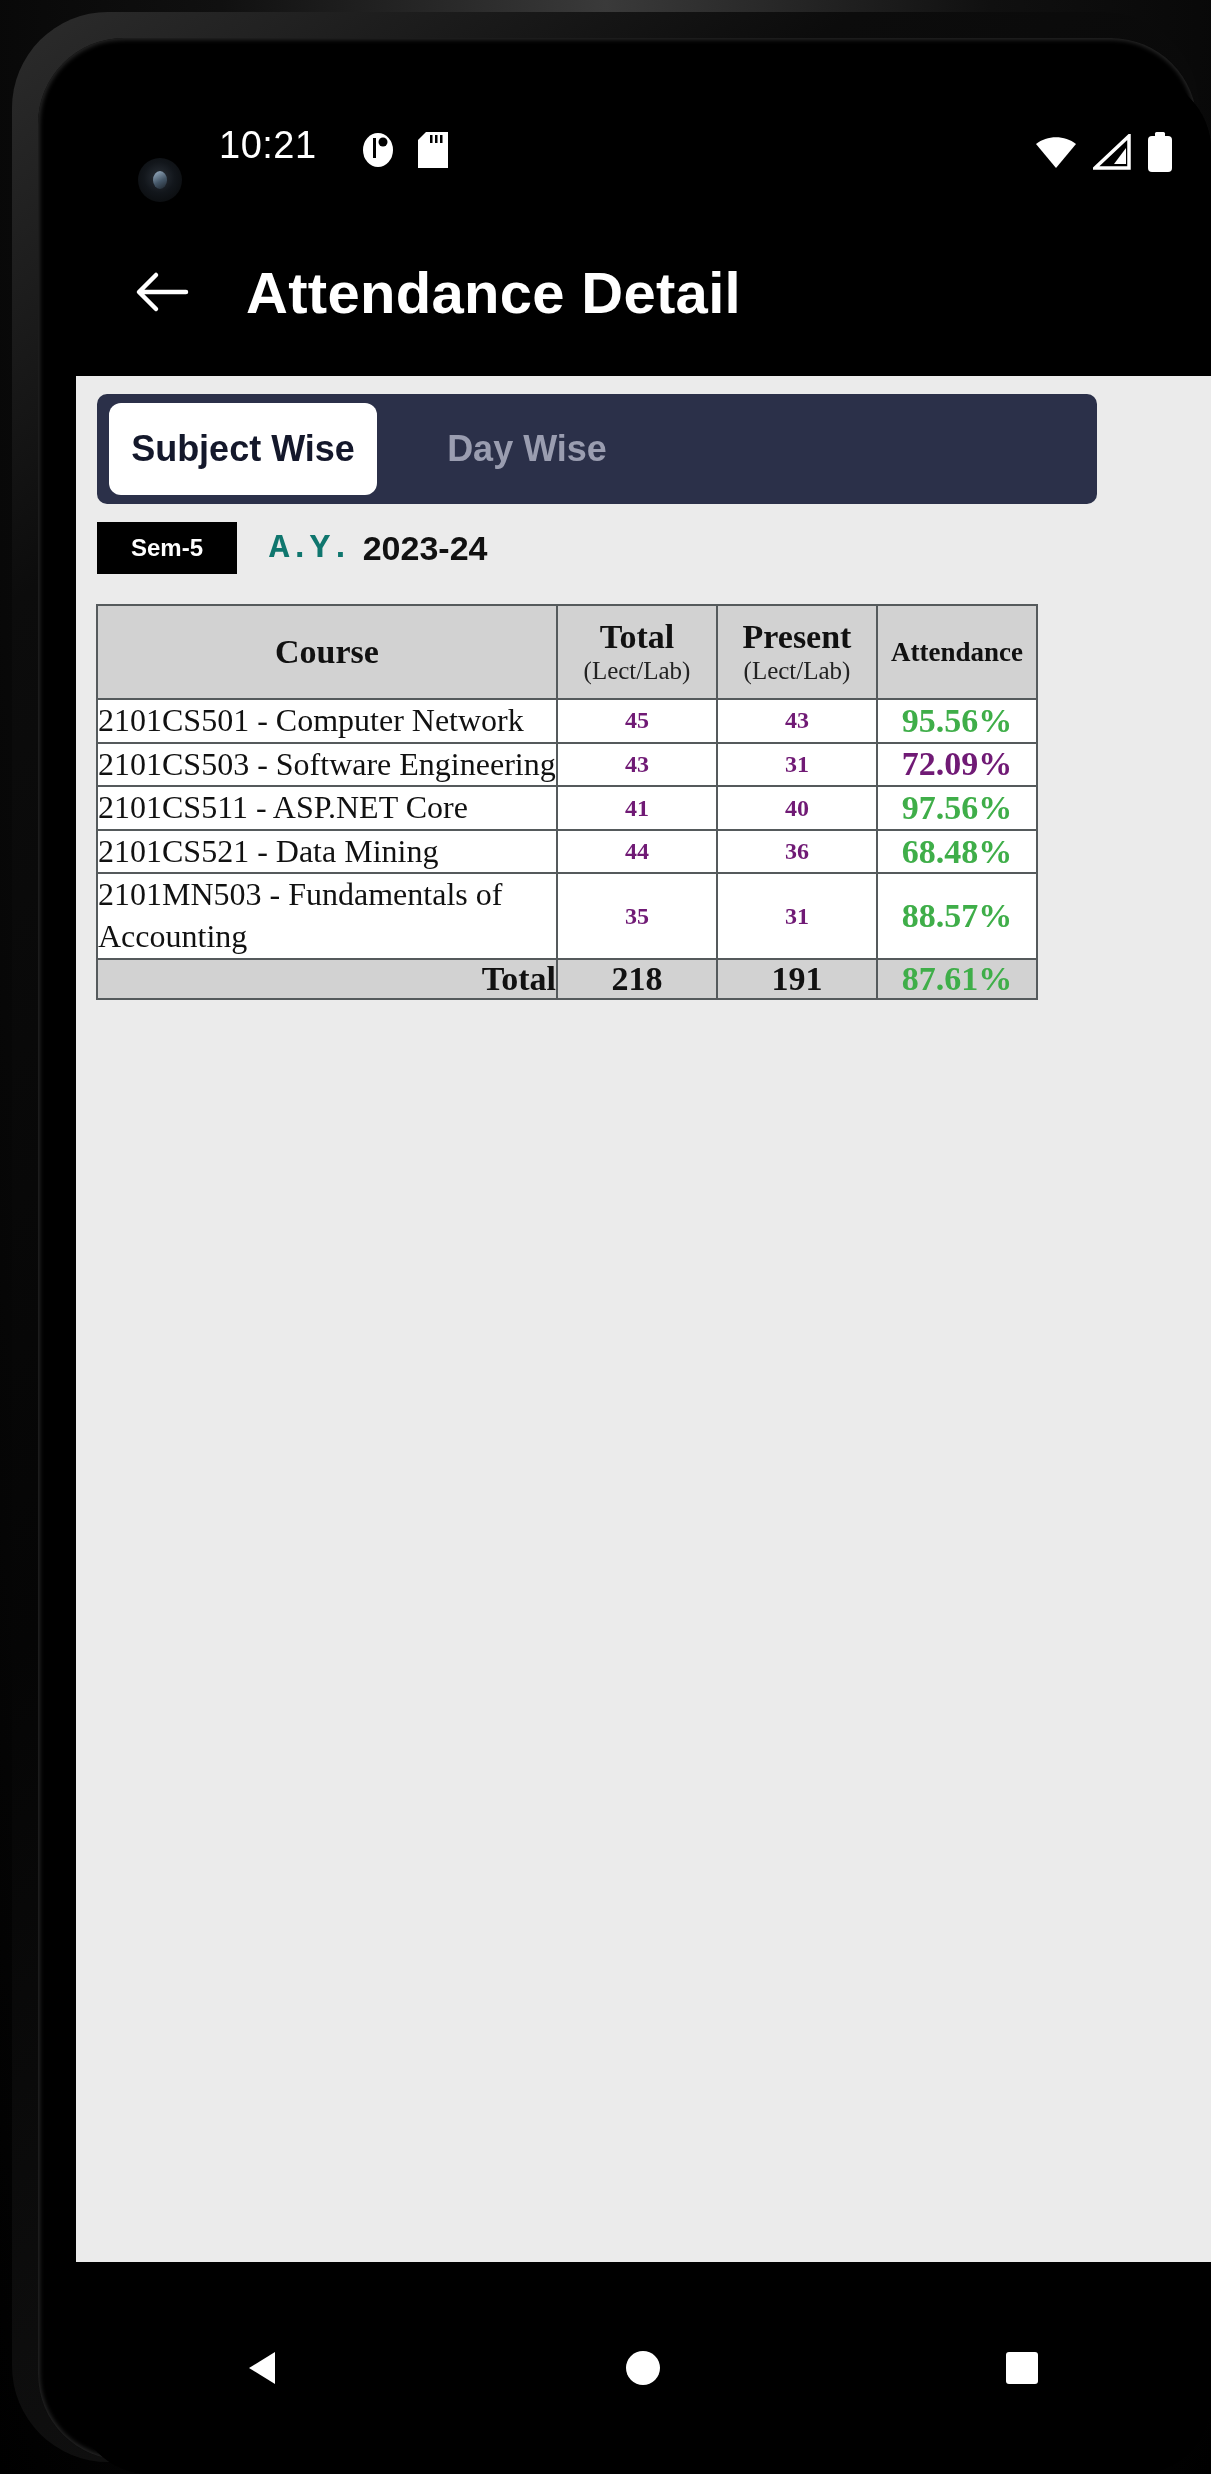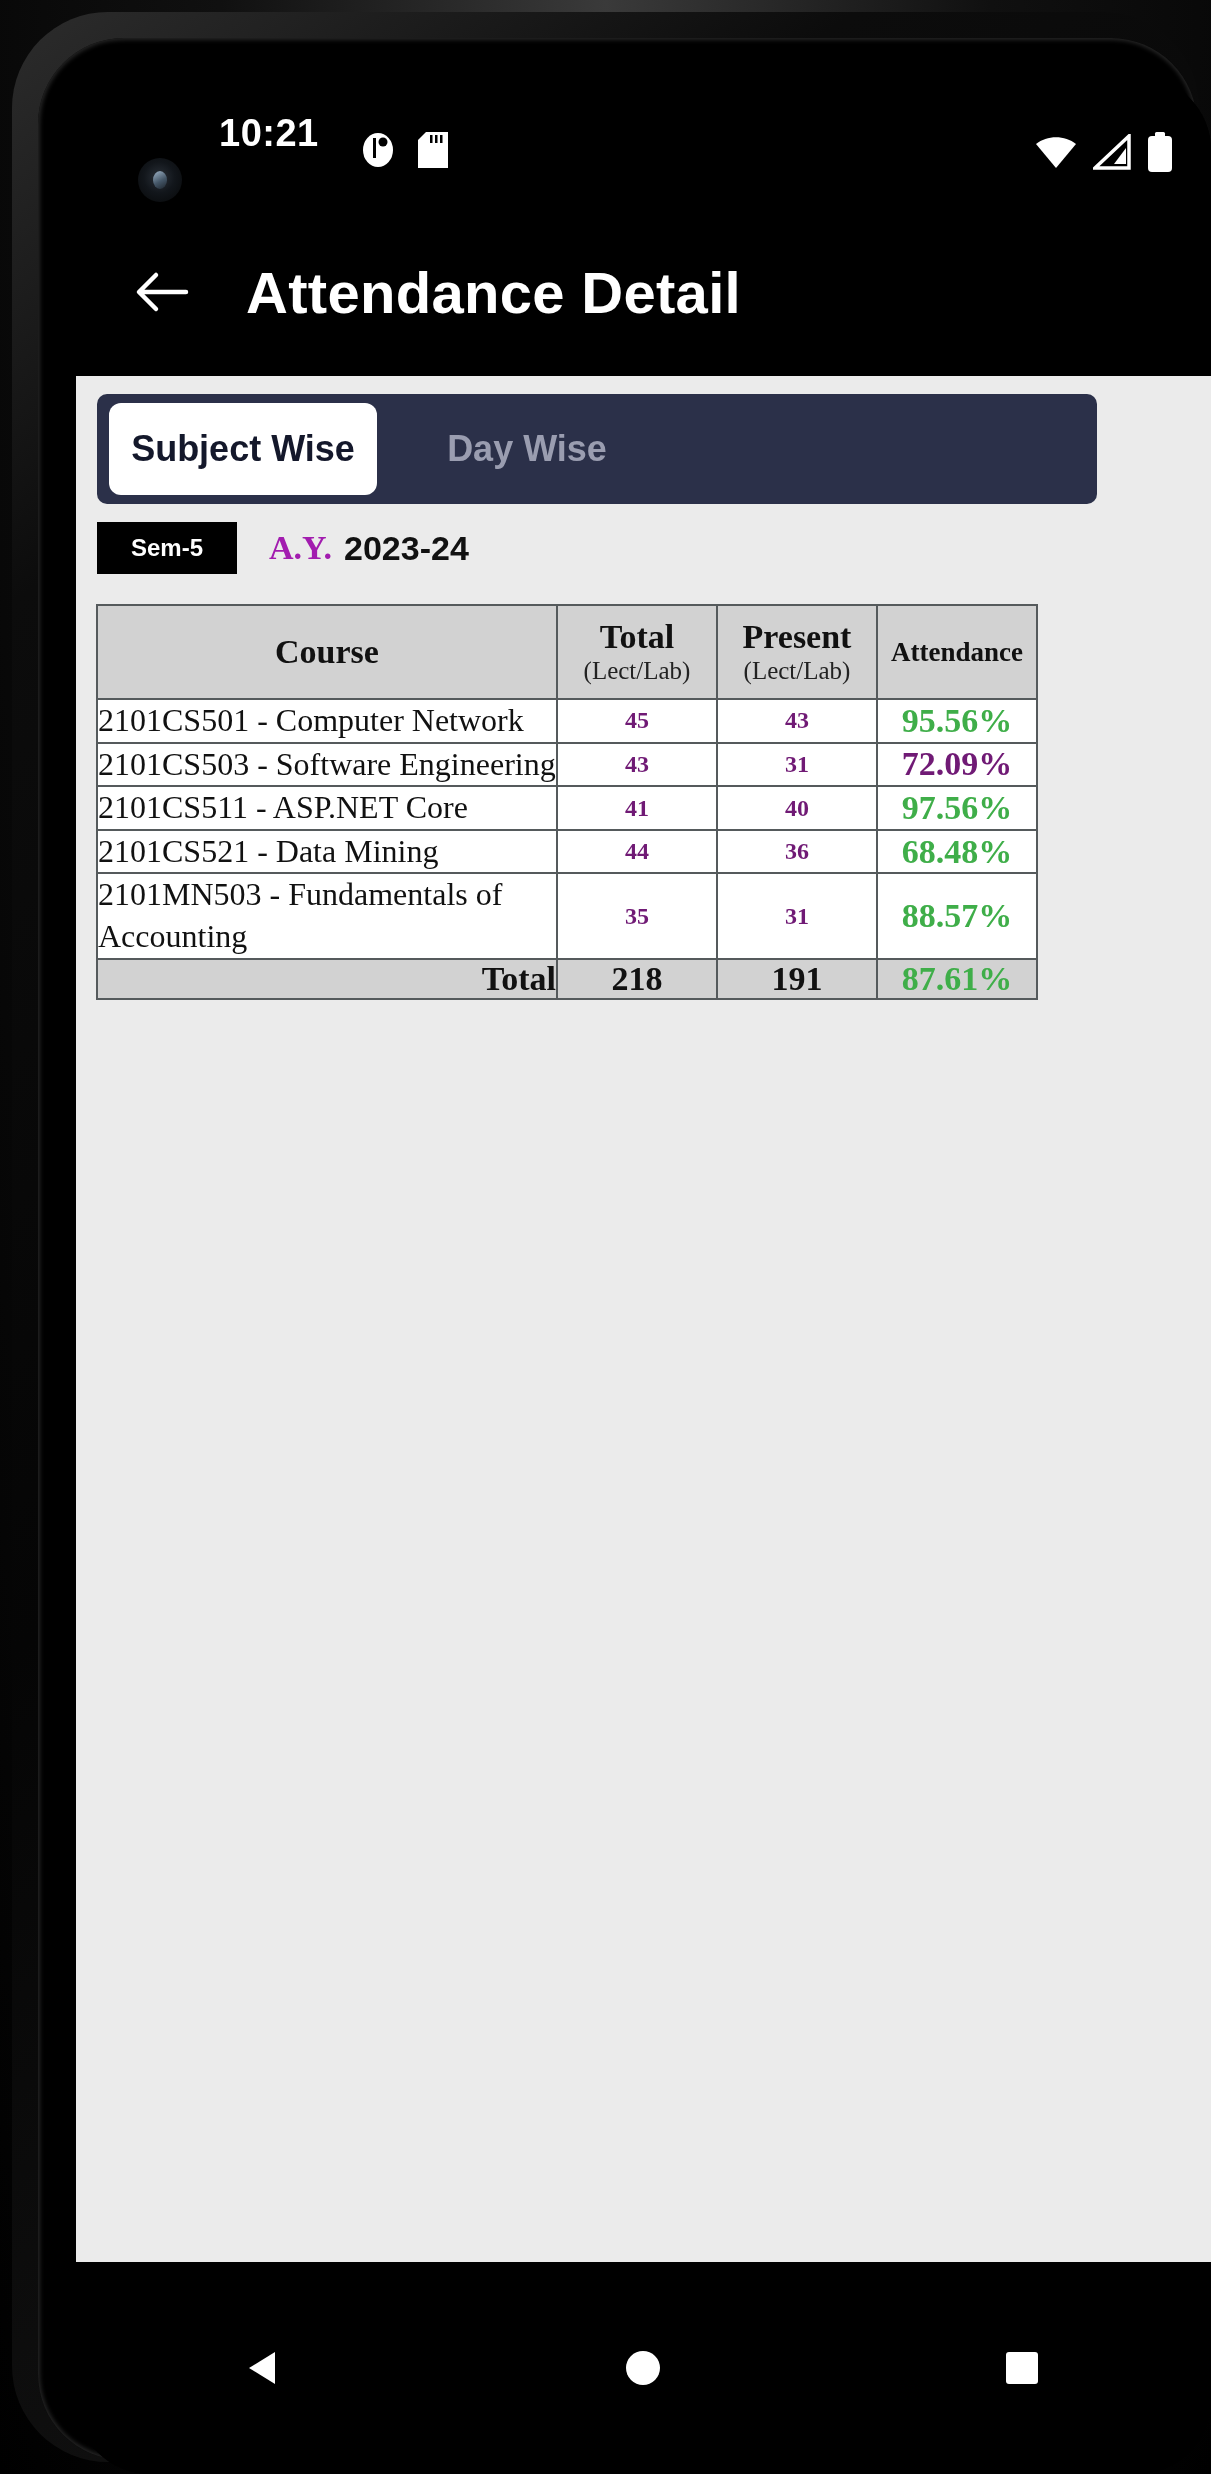--- a/index.html
+++ b/index.html
@@ -71,24 +71,24 @@
   #punch-hole::after {
     content: "";
     position: absolute;
     left: 15px; top: 13px;
     width: 14px; height: 18px;
     border-radius: 50%;
     background: linear-gradient(150deg,#9fb4c8 0%, #455768 55%, #1d242c 100%);
   }
   #status-time {
     position: absolute;
-    left: 143px; top: 36px;
+    left: 143px; top: 48px;
     color: #ffffff;
     font-size: 38px;
-    font-weight: 700;
+    font-weight: 400;
     letter-spacing: 0.5px;
     font-family: "Liberation Sans", sans-serif;
   }
   .status-left-icon {
     position: absolute;
     top: 56px;
   }
   #notif-icon { left: 285px; width: 34px; height: 36px; }
   #sdcard-icon { left: 342px; width: 30px; height: 36px; }
 
@@ -181,24 +181,24 @@
   #sem-badge {
     background: #000000;
     color: #ffffff;
     font-size: 24px;
     font-weight: bold;
     padding: 12px 34px;
     font-family: "Liberation Sans", sans-serif;
   }
   #ay-label {
     margin-left: 32px;
-    color: #a21caf;
+    color: #0f766e;
     font-size: 34px;
     font-weight: bold;
-    font-family: Liberation Serif, serif;
+    font-family: Liberation Mono, monospace;
   }
   #ay-value {
     margin-left: 12px;
     color: #111111;
     font-size: 34px;
     font-weight: bold;
     font-family: "Liberation Sans", sans-serif;
   }
 
   

